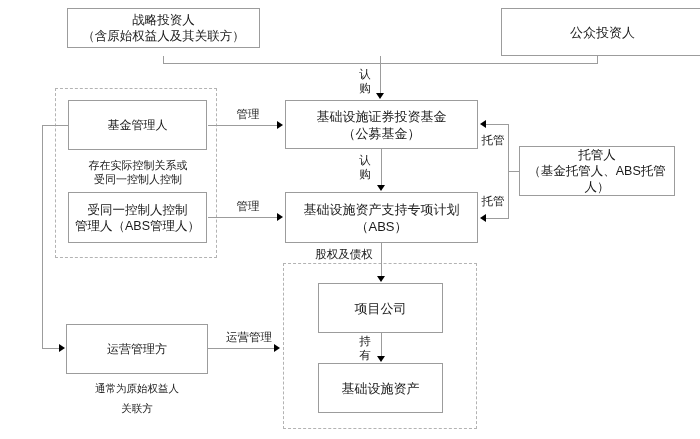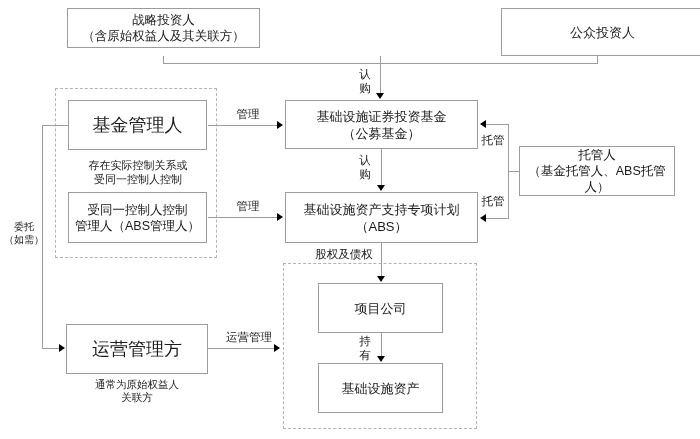--- a/index.html
+++ b/index.html
@@ -3,29 +3,29 @@
 <meta charset="utf-8">
 <style>
   html,body{margin:0;padding:0;background:#fff;}
   .canvas{position:relative;width:700px;height:439px;overflow:hidden;
           background:var(--background,#ffffff);
           font-family:"Liberation Sans","DejaVu Sans",sans-serif;
           color:var(--text,#1a1a1a);}
   .box{position:absolute;border:1px solid var(--box-border,#9c9c9c);background:#fff;
        display:flex;align-items:center;justify-content:center;text-align:center;
        white-space:pre-line;font-size:13px;line-height:17px;box-sizing:border-box;}
-  .f14{font-size:18px;}
+  .f14{font-size:12px;}
   .f125{font-size:12.5px;line-height:16px;}
   .dashed{position:absolute;border:1px dashed var(--dashed-border,#b3b3b3);box-sizing:border-box;}
   .hline{position:absolute;height:1px;background:var(--line,#9c9c9c);}
   .vline{position:absolute;width:1px;background:var(--line,#9c9c9c);}
   .lbl{position:absolute;text-align:center;font-size:11.5px;line-height:14px;white-space:pre-line;}
   .lbl-sm{font-size:10px;line-height:13px;}
   .ann{position:absolute;text-align:center;font-size:11px;line-height:14px;white-space:pre-line;}
-  .ann-sm{font-size:10.5px;line-height:13px;}
+  .ann-sm{font-size:10.5px;line-height:20px;}
   .arr{position:absolute;width:0;height:0;}
   .arr-d{border-left:4px solid transparent;border-right:4px solid transparent;border-top:6px solid var(--arrow,#000);}
   .arr-r{border-top:4px solid transparent;border-bottom:4px solid transparent;border-left:6px solid var(--arrow,#000);}
   .arr-l{border-top:4px solid transparent;border-bottom:4px solid transparent;border-right:6px solid var(--arrow,#000);}
 </style>
 </head>
 <body>
 
 <div class="canvas">
 
@@ -94,21 +94,19 @@
   <div class="lbl" style="left:352px;top:153px;width:26px">认
 购</div>
   <div class="lbl" style="left:221px;top:107px;width:54px">管理</div>
   <div class="lbl" style="left:221px;top:199px;width:54px">管理</div>
   <div class="lbl" style="left:479px;top:133px;width:28px">托管</div>
   <div class="lbl" style="left:479px;top:194px;width:28px">托管</div>
   <div class="lbl" style="left:312px;top:247px;width:64px">股权及债权</div>
   <div class="lbl" style="left:352px;top:334px;width:26px">持
 有</div>
   <div class="lbl" style="left:220px;top:330px;width:58px">运营管理</div>
-  <div class="lbl lbl-sm" style="left:0px;top:220px;width:48px">委托
-（如需）</div>
 
   <div class="ann" style="left:60px;top:158px;width:156px">存在实际控制关系或
 受同一控制人控制</div>
   <div class="ann ann-sm" style="left:60px;top:378px;width:154px">通常为原始权益人
 关联方</div>
 
 </div>
 
 </body></html>

